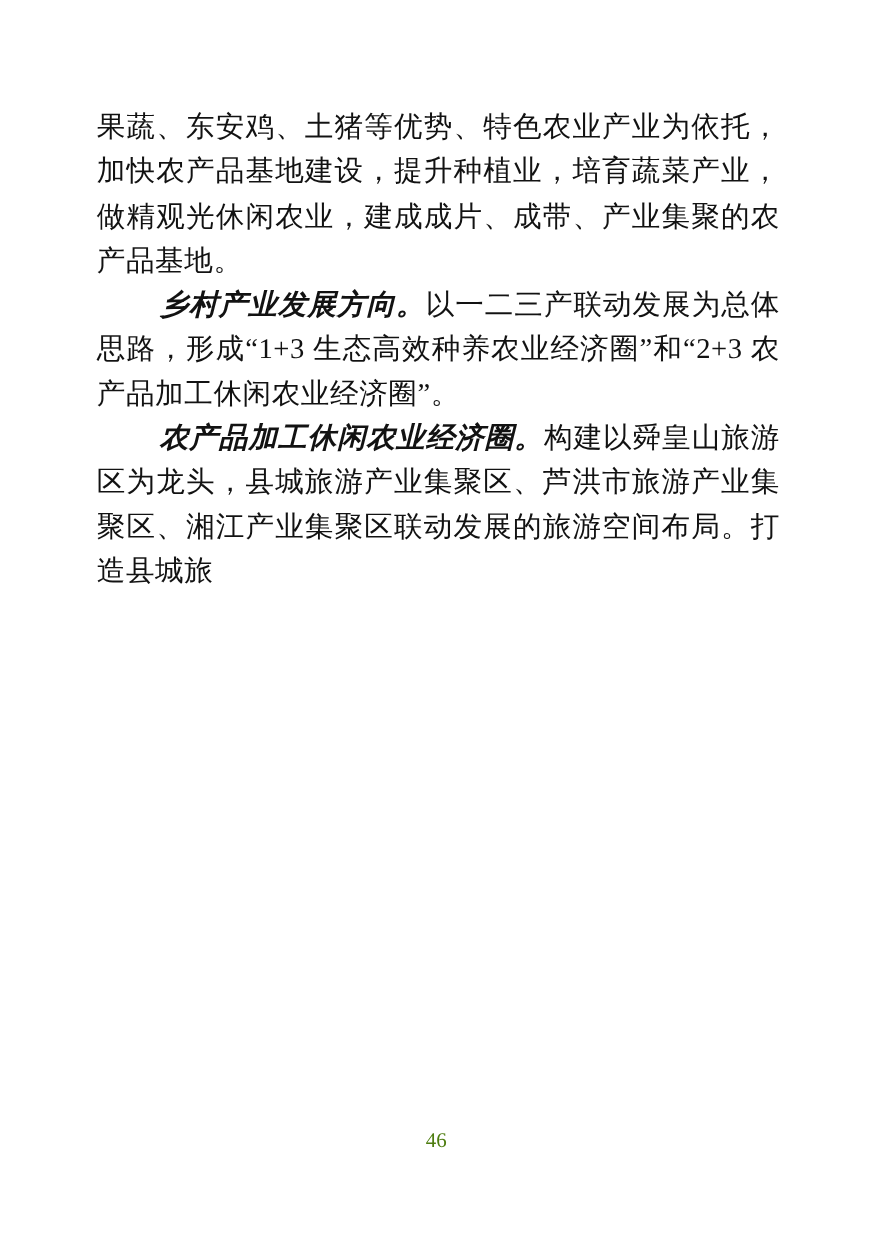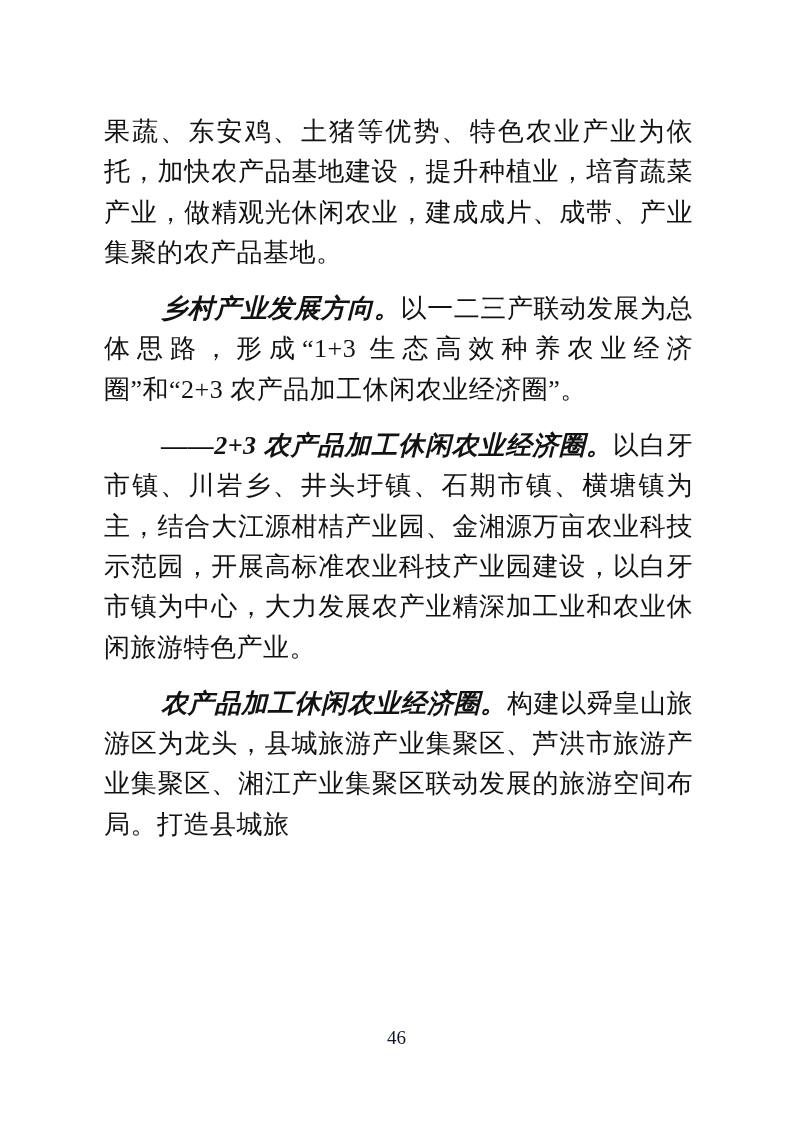--- a/index.html
+++ b/index.html
@@ -20,47 +20,46 @@
     position: absolute;
     left: 88px;
     top: 96px;
     width: 621px;
     font-size: 26px;
     line-height: 40.3px;
     text-align: justify;
     letter-spacing: 0.5px;
   }
   .para {
-    margin: 16px;
+    margin: 0;
     padding: 0;
   }
   .para.indent {
     text-indent: 2.2em;
   }
   .para b {
     font-weight: bold;
     font-style: italic;
   }
   .footer {
     position: absolute;
     top: 1026px;
     left: 0;
     width: 100%;
     text-align: center;
     font-size: 19px;
     line-height: 24px;
-    color: #0f172a;
+    color: #4d7c0f;
   }
 </style>
 </head>
 <body>
 
 <div class="page">
   <div class="content">
       <p class="para"><span>果蔬、东安鸡、土猪等优势、特色农业产业为依托，加快农产品基地建设，提升种植业，培育蔬菜产业，做精观光休闲农业，建成成片、成带、产业集聚的农产品基地。</span></p>
       <p class="para indent"><b>乡村产业发展方向。</b><span>以一二三产联动发展为总体思路，形成“1+3 生态高效种养农业经济圈”和“2+3 农产品加工休闲农业经济圈”。</span></p>
-      <p class="para indent"><b>——2+3 农产品加工休闲农业经济圈。</b><span>以白牙市镇、川岩乡、井头圩镇、石期市镇、横塘镇为主，结合大江源柑桔产业园、金湘源万亩农业科技示范园，开展高标准农业科技产业园建设，以白牙市镇为中心，大力发展农产业精深加工业和农业休闲旅游特色产业。</span></p>
       <p class="para indent"><b>农产品加工休闲农业经济圈。</b><span>构建以舜皇山旅游区为龙头，县城旅游产业集聚区、芦洪市旅游产业集聚区、湘江产业集聚区联动发展的旅游空间布局。打造县城旅</span></p>
     </div>
   <div class="footer">
     <span>46</span>
   </div>
 </div>
 
 </body></html>

